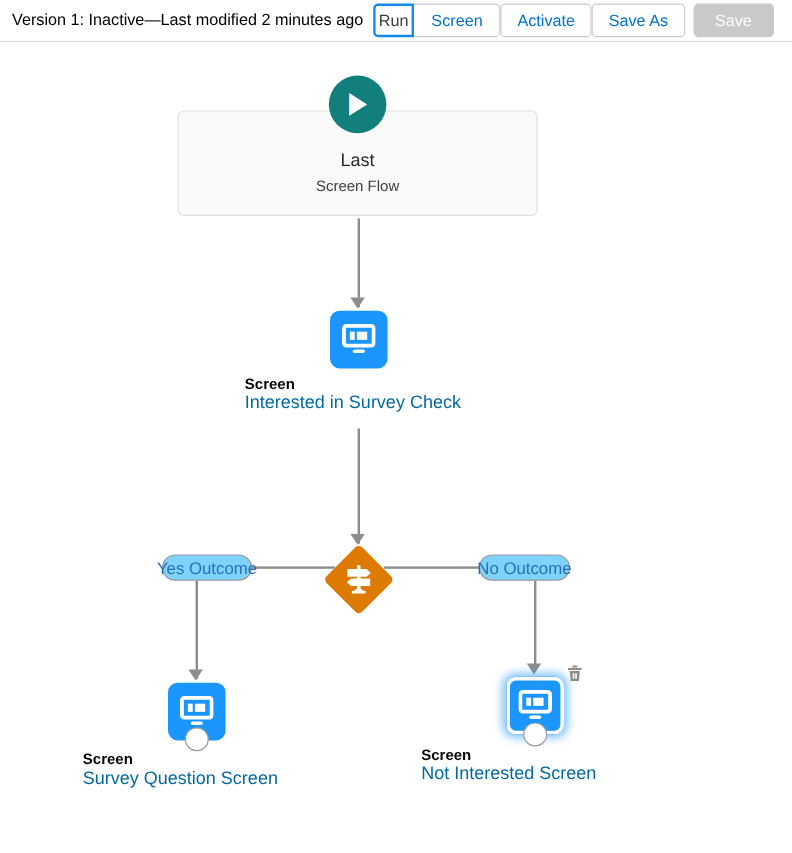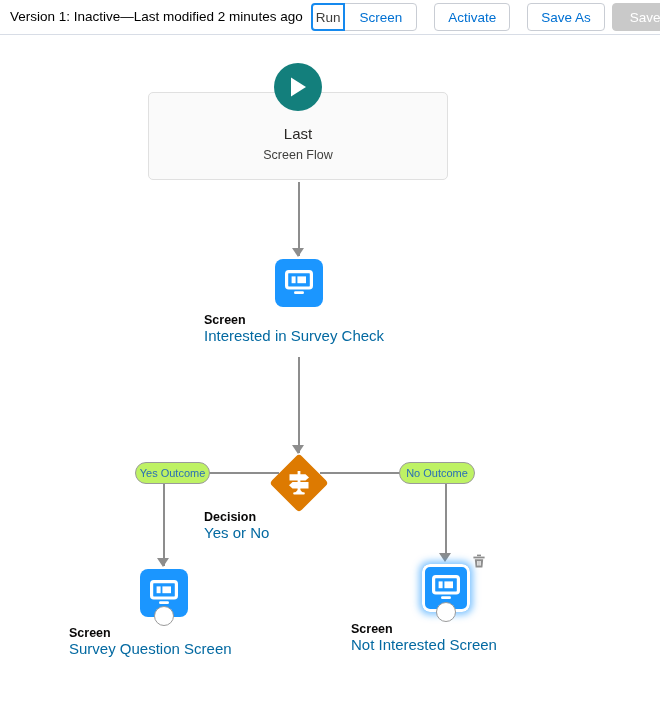--- a/index.html
+++ b/index.html
@@ -63,21 +63,21 @@
     z-index: 2;
   }
   .btn-debug {
     border-radius: 0 4px 4px 0;
     border-left: 1px solid #c9cdd4;
     padding: 0 14px;
     margin-left: -1px;
   }
   .btn-standalone {
     border-radius: 4px;
-    margin-left: 17px;
+    margin-left: 0;
     text-align: right;
   }
   .btn-disabled {
     border-radius: 4px;
     margin-left: 7px;
     background: #c9c9c9;
     border: 1px solid #c9c9c9;
     color: #ffffff;
     cursor: default;
     padding: 0 17px;
@@ -193,23 +193,23 @@
     align-items: center;
     justify-content: center;
   }
 
   
   .pill {
     position: absolute;
     height: 22px;
     border: 1px solid #9a9a9a;
     border-radius: 12px;
-    background: #bef264;
+    background: #7dd3fc;
     color: #2a6fb5;
-    font-size: 11px;
+    font-size: 14px;
     display: flex;
     align-items: center;
     justify-content: center;
     padding: 0 10px;
     box-sizing: border-box;
     white-space: nowrap;
   }
 
   
   .vline {
@@ -287,24 +287,20 @@
   <div class="diamond" style="left:278px; top:427px;"></div>
   <div class="diamond-icon" style="left:278px; top:427px;">
     <svg width="28" height="28" viewBox="0 0 28 28">
       <rect x="12.6" y="2" width="2.8" height="21" fill="#ffffff"></rect>
       <path d="M4.5 5.2 H20.5 L24 8.4 L20.5 11.6 H4.5 Z" fill="#ffffff"></path>
       <path d="M23.5 13 H7.5 L4 16.2 L7.5 19.4 H23.5 Z" fill="#ffffff"></path>
       <path d="M14 19.8 L18.2 24 H9.8 Z" fill="#ffffff"></path>
       <rect x="8.2" y="23.2" width="11.6" height="2.4" rx="1" fill="#ffffff"></rect>
     </svg>
   </div>
-  <div class="node-label-wrap" style="left:204px; top:474px;">
-    <div class="node-title">Decision</div>
-    <div class="node-sub">Yes or No</div>
-  </div>
 
   <div class="hline" style="left:209px; top:437px; width:70px;"></div>
   <div class="pill" style="left:135px; top:427px; width:75px;">Yes Outcome</div>
   <div class="vline" style="left:163px; top:449px; height:82px;"></div>
   <div class="arrow-down" style="left:157px; top:523px;"></div>
 
   <div class="screen-icon" style="left:140px; top:534px;">
     <svg width="28" height="26" viewBox="0 0 28 26">
       <rect x="1.6" y="1.6" width="24.8" height="16.4" rx="2.2" fill="none" stroke="#ffffff" stroke-width="3.2"></rect>
       <rect x="6.6" y="6.4" width="4" height="6.8" fill="#ffffff"></rect>

